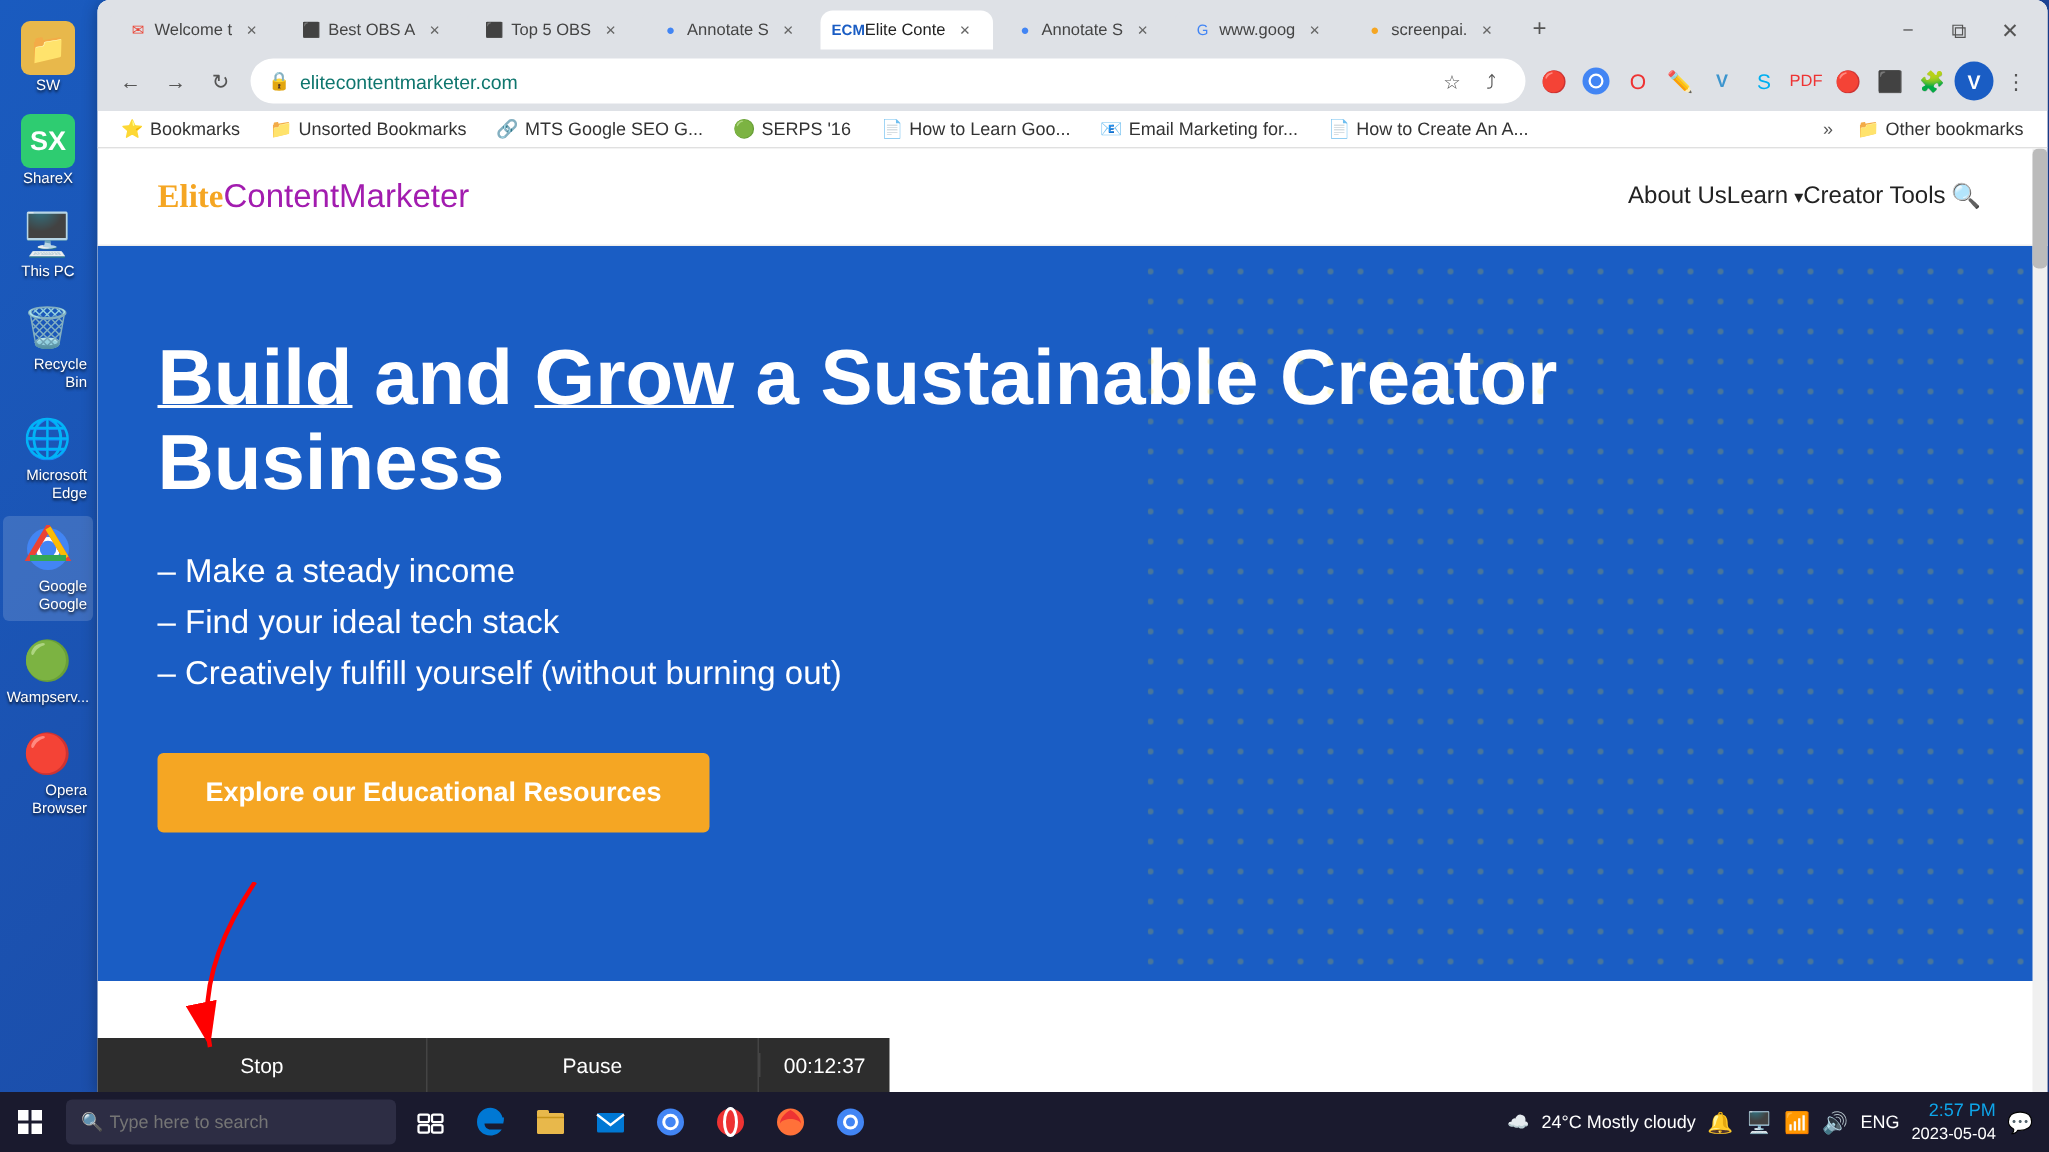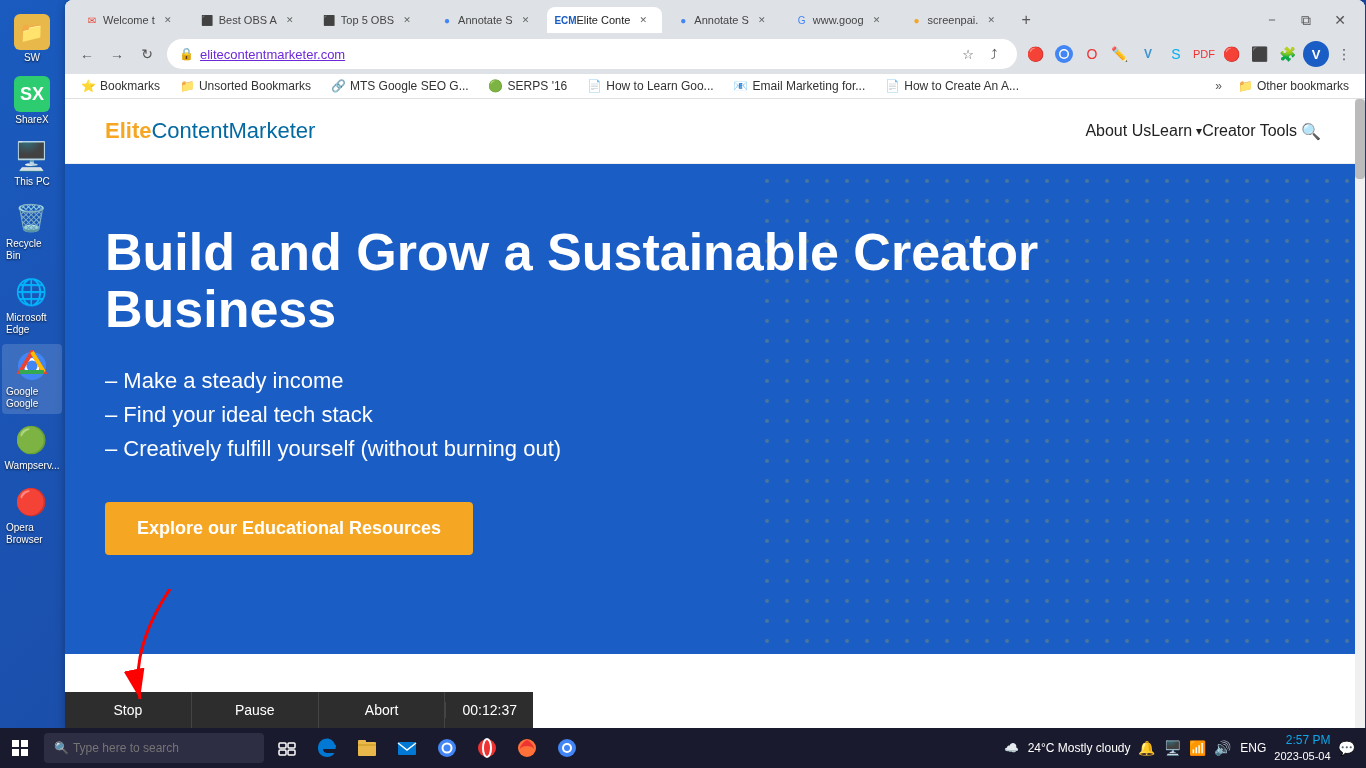--- a/index.html
+++ b/index.html
@@ -110,21 +110,21 @@
       border-radius: 6px;
       display: flex;
       align-items: center;
       justify-content: center;
       font-size: 20px;
       margin-bottom: 2px;
     }
     .desktop-icon .icon-label {
       font-size: 10px;
       color: white;
-      text-align: left;
+      text-align: right;
       text-shadow: 0 1px 2px rgba(0,0,0,0.8);
       line-height: 1.2;
     }
 
     
     .browser-window {
       position: absolute;
       left: 65px;
       top: 0;
       width: 1300px;
@@ -247,21 +247,21 @@
       flex: 1;
       display: flex;
       align-items: center;
       background: #fff;
       border-radius: 20px;
       padding: 4px 12px;
       height: 30px;
       gap: 6px;
     }
     .url-bar .lock-icon { color: #555; font-size: 12px; }
-    .url-bar .url-text { font-size: 13px; color: #6d28d9; flex: 1; text-decoration: underline; }
+    .url-bar .url-text { font-size: 13px; color: #0f766e; flex: 1; }
     .url-bar-icons {
       display: flex;
       gap: 4px;
     }
     .url-bar-icon {
       width: 22px;
       height: 22px;
       display: flex;
       align-items: center;
       justify-content: center;
@@ -341,21 +341,21 @@
       padding: 0 40px;
       height: 65px;
       background: #fff;
       border-bottom: 1px solid #eee;
     }
     .site-logo {
       font-size: 22px;
       font-weight: 400;
       color: #222;
     }
-    .site-logo span.elite { color: #f5a623; font-weight: 700; }
+    .site-logo span.elite { color: #f5a623; font-weight: 700; font-family: Liberation Serif, serif; }
     .site-logo span.rest { color: #222; font-weight: 400; }
     .site-nav-links {
       margin-left: auto;
       display: flex;
       align-items: center;
     }
     .site-nav-link {
       font-size: 16px;
       color: #222;
       cursor: pointer;
@@ -384,21 +384,21 @@
       overflow: hidden;
     }
     .hero-heading {
       font-size: 52px;
       font-weight: 900;
       color: #fff;
       line-height: 1.1;
       margin-bottom: 30px;
       max-width: 1100px;
     }
-    .hero-heading .underline { text-decoration-thickness: 2px; text-align: right; }
+    .hero-heading .underline { text-decoration: underline; text-decoration-thickness: 2px; text-align: right; }
     .hero-heading .bold { font-weight: 900; }
     .hero-bullets {
       margin-bottom: 40px;
     }
     .hero-bullet {
       font-size: 22px;
       color: #fff;
       margin-bottom: 8px;
       font-weight: 400;
     }
@@ -431,21 +431,21 @@
       border-radius: 4px;
       position: absolute;
       top: 0;
     }
 
     
     .control-bar {
       position: absolute;
       bottom: 40px;
       left: 65px;
-      width: 468px;
+      width: 528px;
       height: 36px;
       background: #2d2d2d;
       display: flex;
       align-items: center;
       border-radius: 0;
       z-index: 50;
     }
     .ctrl-btn {
       flex: 1;
       height: 36px;
@@ -679,21 +679,21 @@
       <div class="other-bookmarks">
         <span>📁</span>
         <span>Other bookmarks</span>
       </div>
     </div>
 
     <div class="website-content">
 
       <div class="site-nav">
         <div class="site-logo">
-          <span class="elite" style="color:#f5a623; font-weight:700;">Elite</span><span class="rest" style="color:#0369a1; font-weight:400;">ContentMarketer</span>
+          <span class="elite" style="color:#f5a623; font-weight:700;">Elite</span><span class="rest" style="color:#a21caf; font-weight:400;">ContentMarketer</span>
         </div>
         <div class="site-nav-links">
           <div class="site-nav-link">
             <span>About Us</span>
           </div>
           <div class="site-nav-link">
             <span>Learn</span>
             <span class="chevron">▾</span>
           </div>
           <div class="site-nav-link">
@@ -744,23 +744,20 @@
     </svg>
   </div>
 
   <div class="control-bar">
     <div class="ctrl-btn">
       <span>Stop</span>
     </div>
     <div class="ctrl-btn">
       <span>Pause</span>
     </div>
-    <div class="ctrl-btn">
-      <span>Abort</span>
-    </div>
     <div class="ctrl-timer">
       <span>00:12:37</span>
     </div>
   </div>
 
   <div class="taskbar">
     <div class="taskbar-start">
       <svg width="18" height="18" viewBox="0 0 18 18">
         <rect x="1" y="1" width="7" height="7" fill="white"></rect>
         <rect x="10" y="1" width="7" height="7" fill="white"></rect>

